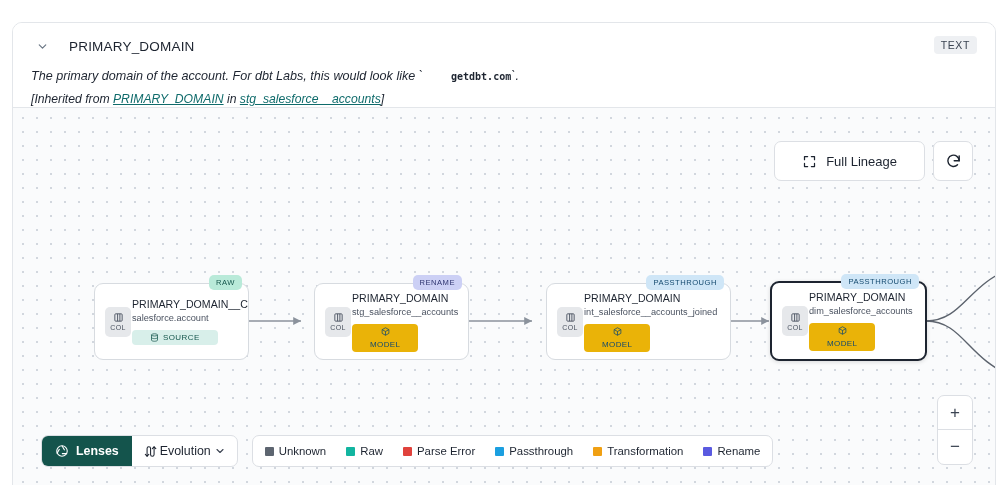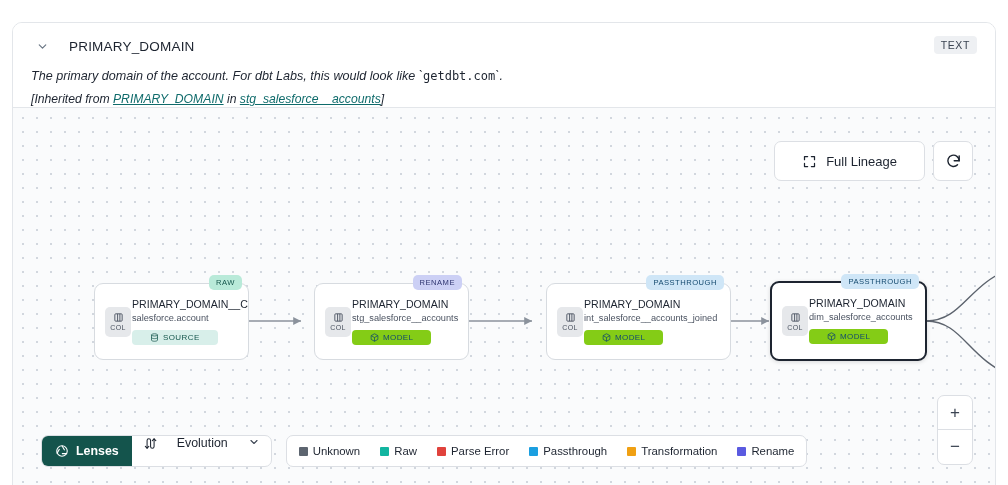--- a/index.html
+++ b/index.html
@@ -47,22 +47,23 @@
     font-size: 10.5px; letter-spacing: .6px;
     padding: 3px 7px; border-radius: 4px;
   }
   .desc {
     margin-top: 10px;
     font-size: 12.6px; font-style: italic; color: #1d2430;
     line-height: 1.45;
   }
   .desc code {
     font-family: "DejaVu Sans Mono", monospace;
-    font-weight: normal; font-style: normal;
-    font-size: 12px;
+    font-weight: bold; font-style: normal;
+    font-size: 10px;
+    margin-left: 28px;
   }
   .inherit {
     margin-top: 7px;
     font-size: 12.2px; font-style: italic; color: #1d2430;
   }
   .inherit a {
     color: #0f6b6b; text-decoration: underline;
     font-style: italic;
   }
   
@@ -121,21 +122,21 @@
   .colchip span { font-size: 7px; color: #4a5260; letter-spacing: .3px; }
   .nbody { margin-left: 1px; }
   .nname { font-size: 10.6px; color: #1d2430; margin-bottom: 3px; }
   .ntbl  { font-size: 9.2px; color: #4a5260; margin-bottom: 5px; }
   .tag {
     display: inline-flex; align-items: center; gap: 4px;
     font-size: 8px; letter-spacing: .4px;
     padding: 3px 18px; border-radius: 4px;
   }
   .tag.source { background: #d8efea; color: #15564c; }
-  .tag.model  { background: #84cc16; color: #13496e; }
+  .tag.model  { background: #eab308; color: #13496e; flex-direction: column; }
   .ntype {
     position: absolute; top: -9px; right: 6px;
     font-size: 7.6px; letter-spacing: .5px;
     padding: 3px 7px; border-radius: 5px;
   }
   .ntype.raw  { background: #b9ead9; color: #15564c; }
   .ntype.ren  { background: #ccd0f5; color: #2f3570; }
   .ntype.pas  { background: #cfe6f7; color: #13496e; }
   
   .bottom { position: absolute; left: 28px; bottom: 30px; display: flex; gap: 14px; }
@@ -144,21 +145,21 @@
     background: #fff; border: 1px solid #dcdfe4; border-radius: 7px;
     overflow: hidden; height: 32px;
   }
   .seg-lens {
     display: flex; align-items: center; gap: 7px;
     background: #14544c; color: #fff;
     height: 100%; padding: 0 13px;
     font-size: 12.4px; font-weight: bold; cursor: pointer;
   }
   .seg-evo {
-    display: flex; align-items: flex-start; gap: 20px;
+    display: flex; align-items: center; gap: 3px;
     height: 100%; padding: 0 11px;
     font-size: 12.4px; color: #1d2430; cursor: pointer;
   }
   .legend {
     display: flex; align-items: center; gap: 20px;
     background: #fff; border: 1px solid #dcdfe4; border-radius: 7px;
     height: 32px; padding: 0 12px;
   }
   .lg { display: flex; align-items: center; gap: 5px; font-size: 11.4px; color: #1d2430; }
   .sw { width: 9px; height: 9px; border-radius: 1px; flex: 0 0 auto; }

